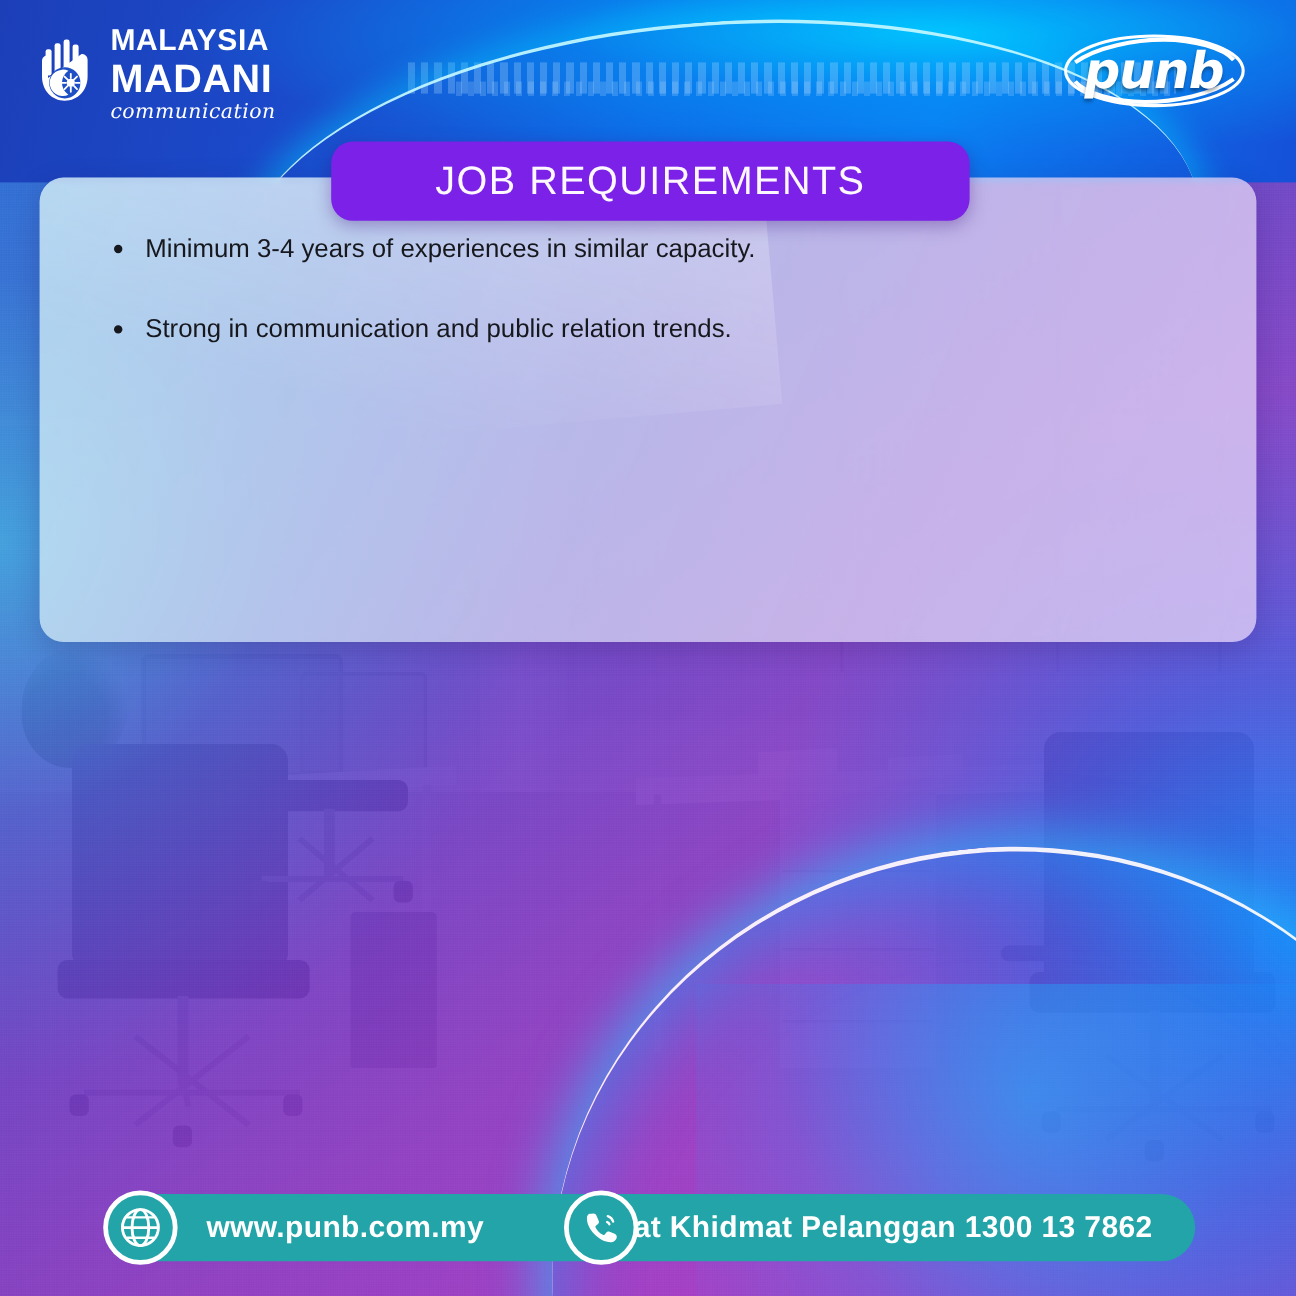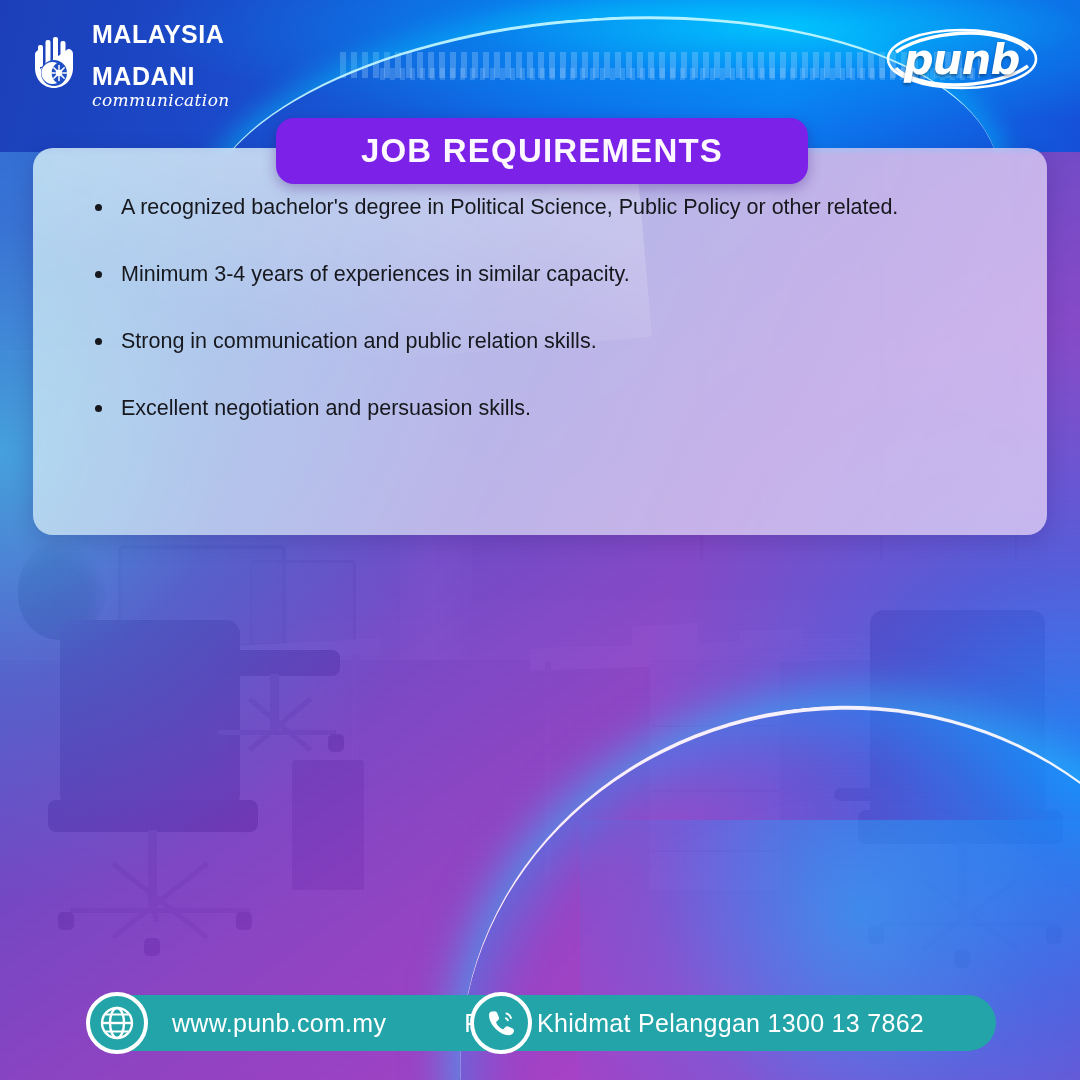--- a/index.html
+++ b/index.html
@@ -243,21 +243,21 @@
     position: absolute; left: 26px; top: 22px;
     display: flex; align-items: center; gap: 10px;
   }
   .madani-mark { width: 56px; height: 62px; }
   .madani-text { color: #fff; line-height: 1; }
   .madani-text .l1 {
     font-size: 25px; font-weight: 800; letter-spacing: .5px;
     font-family: "Liberation Sans", sans-serif;
   }
   .madani-text .l2 {
-    font-size: 25px; font-weight: 800; letter-spacing: .5px; margin-top: 17px;
+    font-size: 33px; font-weight: 800; letter-spacing: .5px; margin-top: 2px;
   }
   .madani-text .l3 {
     font-size: 17px; font-style: italic; font-family: "DejaVu Serif", serif;
     margin-top: 3px; letter-spacing: .4px;
   }
 
   
   .punb {
     position: absolute; right: 38px; top: 22px;
     width: 160px; height: 74px;
@@ -276,21 +276,21 @@
     position: absolute; left: 276px; top: 118px;
     width: 532px; height: 66px;
     background: #7b21e8;
     border-radius: 18px;
     display: flex; align-items: center; justify-content: center;
     box-shadow: 0 4px 14px rgba(60,10,120,.35);
     z-index: 6;
   }
   .title-pill span {
     color: #fdf7ff;
-    font-size: 33px; font-weight: 700; letter-spacing: 1.2px;
+    font-size: 33px; font-weight: 400; letter-spacing: 1.2px;
     font-family: "Liberation Sans", sans-serif;
   }
 
   
   .card {
     position: absolute; left: 33px; top: 148px;
     width: 1014px; height: 387px;
     border-radius: 20px;
     background:
       linear-gradient(112deg,
@@ -335,21 +335,21 @@
   
   .contact-bar {
     position: absolute; left: 96px; top: 995px;
     width: 900px; height: 56px;
     background: #22a4a8;
     border-radius: 28px;
     display: flex; align-items: center;
     z-index: 6;
   }
   .contact-group {
-    display: flex; align-items: flex-end;
+    display: flex; align-items: flex-end; font-weight: bold;
   }
   .contact-group.web { margin-left: 76px; }
   .contact-group.phone { margin-left: 78px; }
   .contact-text {
     color: #ffffff;
     font-size: 25px;
     letter-spacing: .3px;
     font-family: "Liberation Sans", sans-serif;
   }
   .icon-badge {
@@ -483,24 +483,22 @@
         <path d="M14 30c18-13 50-19 74-19s50 7 58 17" stroke-width="3.4"></path>
         <path d="M146 44c-18 13-50 19-74 19s-50-7-58-17" stroke-width="3.4"></path>
       </g>
     </svg>
     <div class="punb-text">punb</div>
   </div>
 
   <div class="card">
     <div class="card-sheen"></div>
     <ul class="req-list">
-      <li class="req-item">A recognized bachelor's degree in Political Science, Public Policy or other related.</li>
       <li class="req-item">Minimum 3-4 years of experiences in similar capacity.</li>
-      <li class="req-item">Strong in communication and public relation skills.</li>
-      <li class="req-item">Excellent negotiation and persuasion skills.</li>
+      <li class="req-item">Strong in communication and public relation trends.</li>
     </ul>
   </div>
 
   <div class="title-pill">
     <span>JOB REQUIREMENTS</span>
   </div>
 
   <div class="contact-bar">
     <div class="contact-group web">
       <span class="contact-text">www.punb.com.my</span>

